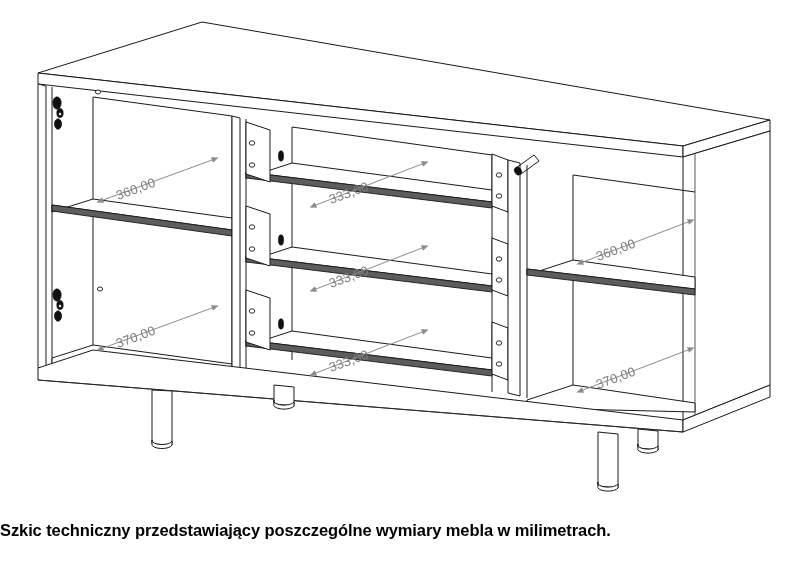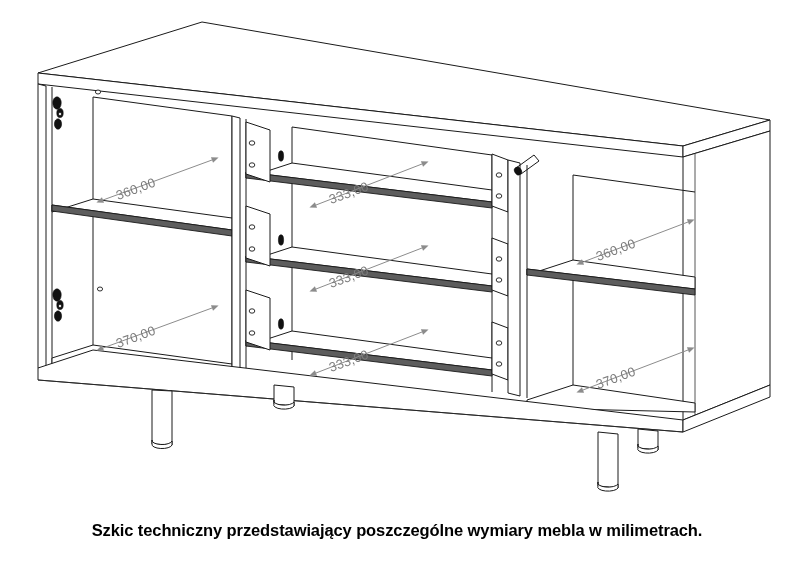--- a/index.html
+++ b/index.html
@@ -33,21 +33,21 @@
     height: 495px;
   }
   .caption-bar {
     position: absolute;
     left: 0;
     top: 495px;
     width: 794px;
     height: 70px;
     display: flex;
     align-items: center;
-    justify-content: center;
+    justify-content: flex-start;
   }
   .caption-text {
     font-family: "Liberation Sans", sans-serif;
     font-size: 16.5px;
     font-weight: bold;
     color: #000000;
     letter-spacing: -0.1px;
     white-space: nowrap;
   }
   

